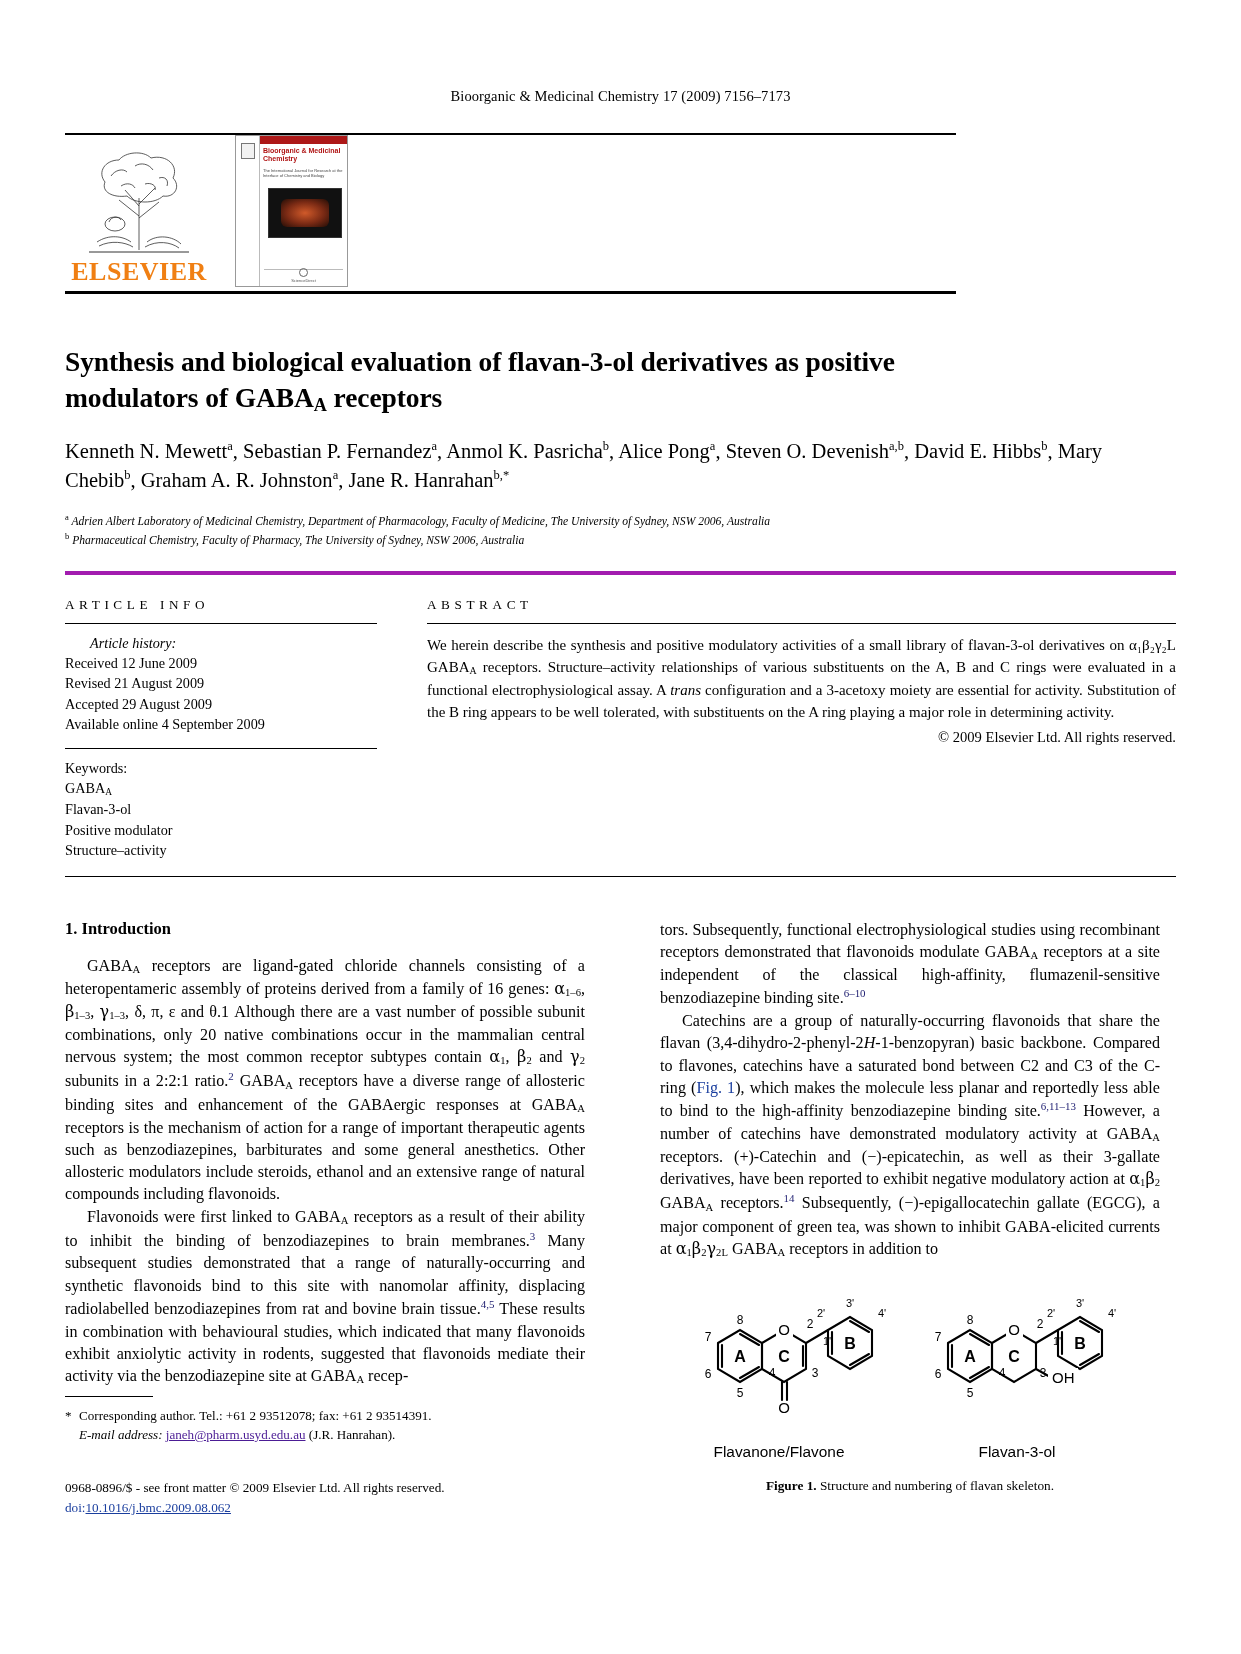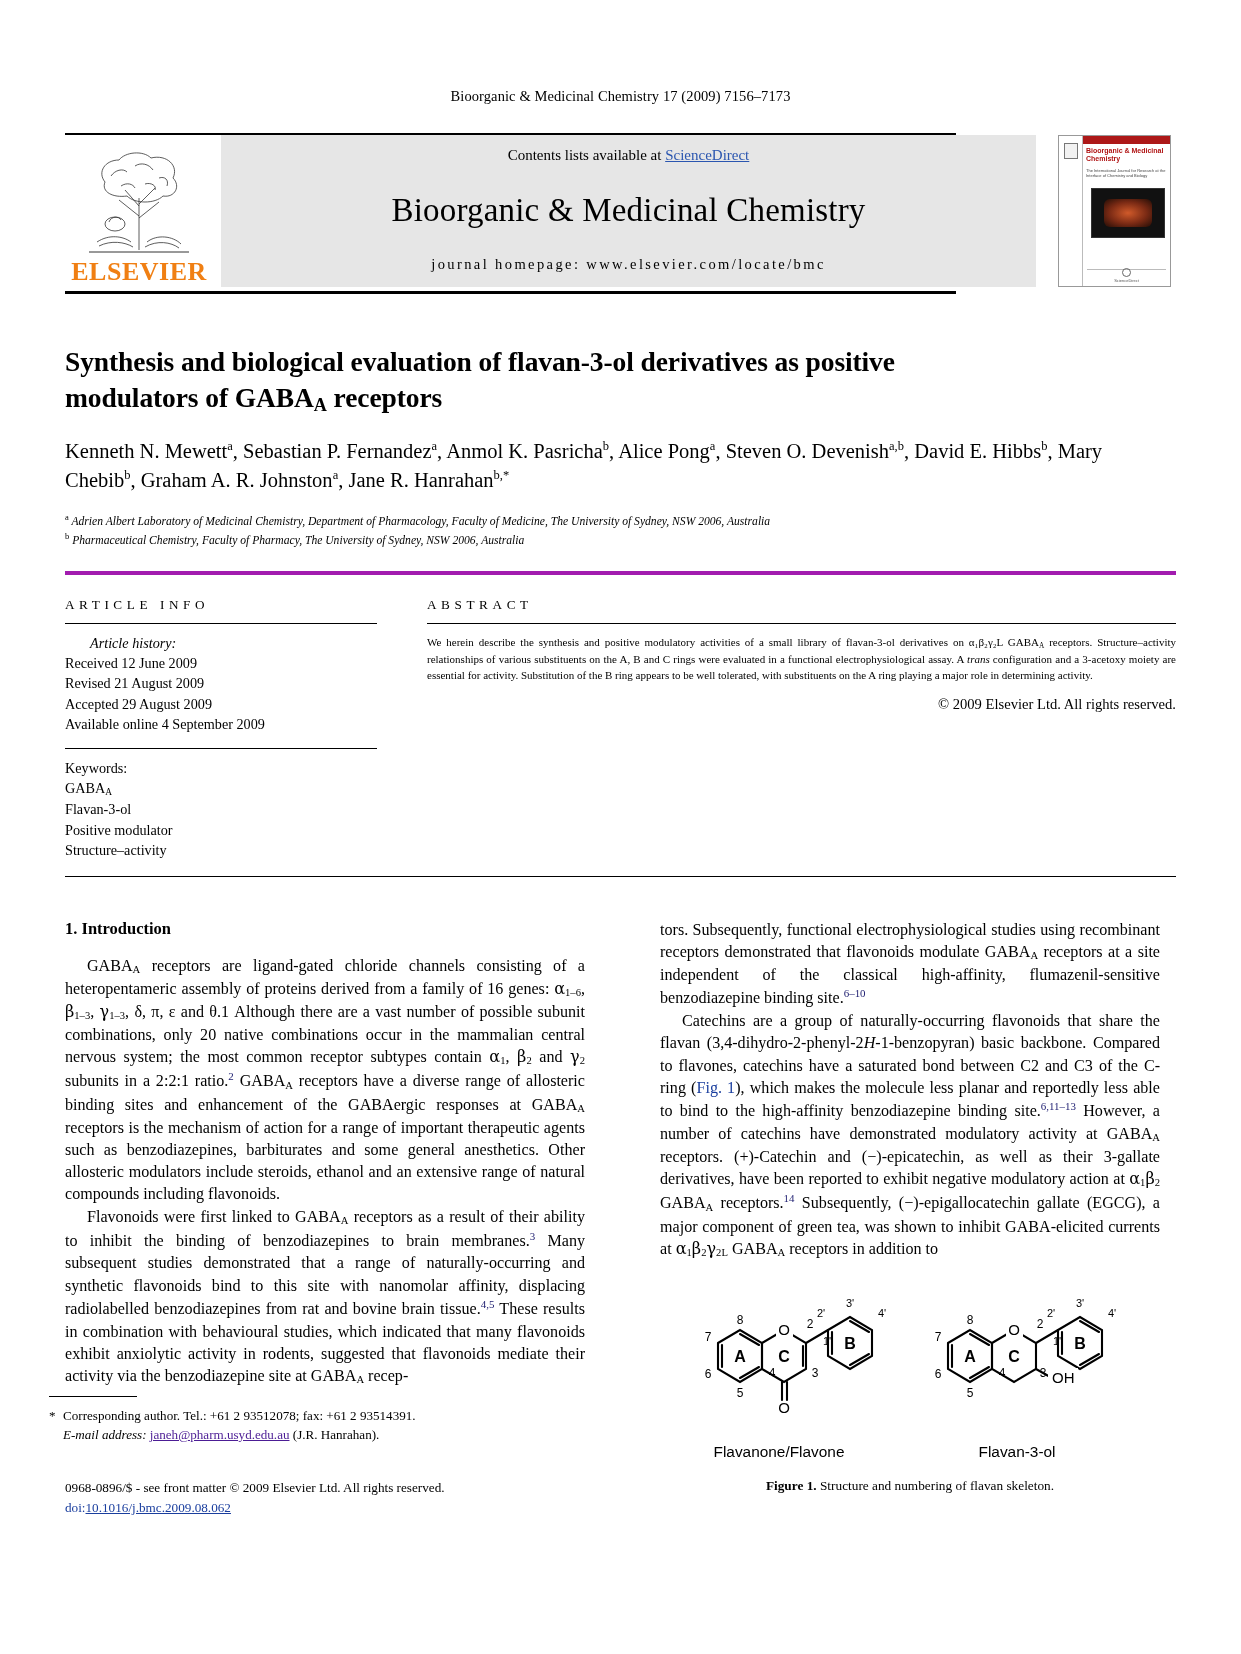--- a/index.html
+++ b/index.html
@@ -141,24 +141,24 @@
   .sec-head {
     font-size: 13.2px; letter-spacing: 4.6px; font-weight: normal;
     padding-top: 22px; padding-bottom: 10px;
     font-family: "Liberation Serif", serif;
   }
   .hr-thin { border-top: 1px solid #000; }
   .info-body { font-size: 14.2px; line-height: 1.42; padding-top: 9px; padding-bottom: 14px;}
   .info-body .it { font-style: italic; margin-left: 25px; }
   .kw-block { font-size: 14.2px; line-height: 1.42; padding-top: 9px; }
   .abs-body {
-    font-size: 11px; line-height: 1.47; padding-top: 10px;
+    font-size: 15px; line-height: 1.47; padding-top: 10px;
     text-align: justify;
   }
-  .abs-copy { text-align: right; margin-top: 12px; font-size: 14.6px; }
+  .abs-copy { text-align: right; margin-top: 6px; font-size: 14.6px; }
   .rule-abs-bottom { border-top: 1px solid #000; margin-top: 16px; }
 
   sub { font-size: .66em; vertical-align: -0.22em; }
   sup.ref { font-size: .68em; vertical-align: super; color: #1a1a6e; }
   .greek { font-family: "DejaVu Serif", serif; }
 
   
   .body-cols {
     margin-top: 42px;
     display: flex;
@@ -186,21 +186,21 @@
   .fig-caption b { font-weight: bold; }
   .struct-labels {
     display: flex; font-size: 15.4px; font-family: "Liberation Sans", sans-serif;
     margin-top: 2px;
   }
   .struct-labels span:nth-child(1) { width: 238px; text-align: center; }
   .struct-labels span:nth-child(2) { width: 238px; text-align: center; }
 
   
   .footnote-area {
-    position: absolute; left: 49px; top: 1396px; width: 520px;
+    position: absolute; left: 65px; top: 1396px; width: 520px;
   }
   .fn-rule { border-top: 1px solid #000; width: 88px; margin-bottom: 9px; }
   .fn-line { font-size: 13.1px; line-height: 1.46; }
   .fn-line .ind { display:inline-block; width: 14px; }
   .fn-line .it { font-style: italic; }
   .fn-line .mail { color: #4c1d95; }
   .footer {
     position: absolute; left: 65px; top: 1478px; width: 700px;
     font-size: 13.2px; line-height: 1.5;
   }
@@ -228,27 +228,20 @@
             <path d="M22 96 C34 88 48 90 56 96 M72 96 C82 88 98 90 106 98"></path>
             <path d="M24 100 C36 94 50 96 58 101 M70 101 C82 94 96 96 104 102"></path>
             <ellipse cx="40" cy="78" rx="10" ry="7"></ellipse>
             <path d="M34 76 C36 70 44 70 46 74"></path>
           </g>
           <line x1="14" y1="106" x2="114" y2="106" stroke="#333" stroke-width="1"></line>
         </svg>
         <div class="elsevier-word">ELSEVIER</div>
       </div>
 
-      <div class="grey-panel">
-        <div class="contents-line">
-          <span>Contents lists available at </span><a class="sd" href="#">ScienceDirect</a>
-        </div>
-        <div class="journal-name">Bioorganic &amp; Medicinal Chemistry</div>
-        <div class="homepage">journal homepage: www.elsevier.com/locate/bmc</div>
-      </div>
 
       <div class="cover-cell">
         <div class="cover">
           <div class="cover-left">
             <div class="cover-left-box"></div>
           </div>
           <div class="cover-main">
             <div class="cover-redbar"></div>
             <div class="cover-title">Bioorganic &amp; Medicinal Chemistry</div>
             <div class="cover-sub">The International Journal for Research at the Interface of Chemistry and Biology</div>

